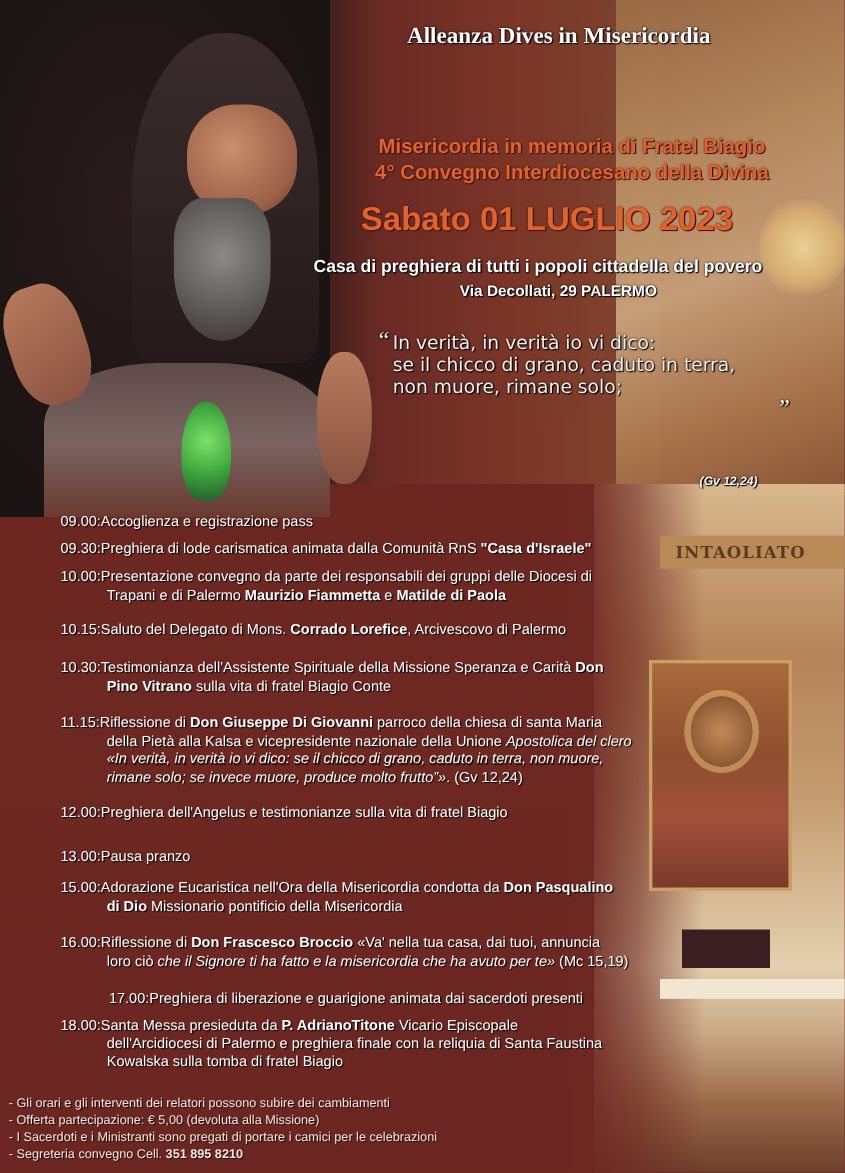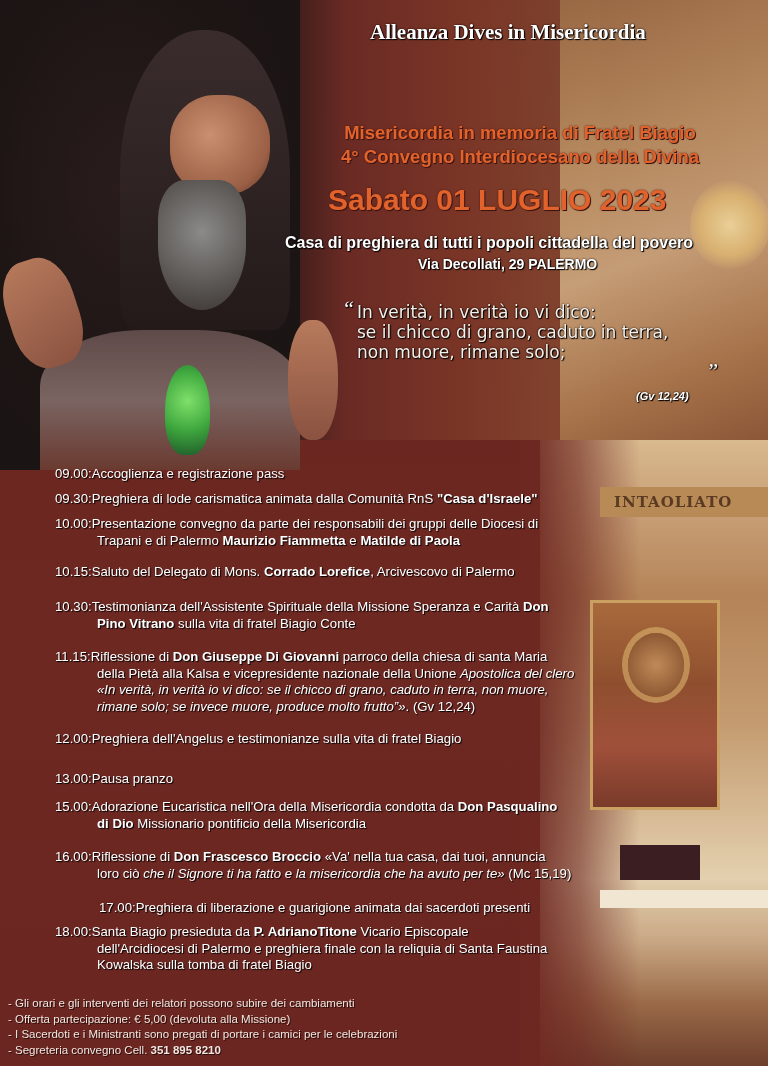--- a/index.html
+++ b/index.html
@@ -51,21 +51,21 @@
   
   .txt { position:absolute; color:#fff; text-shadow:1px 1px 1px #000, 0 0 2px #000; white-space:nowrap; }
   .serif-title { font-family:"Liberation Serif", serif; font-weight:bold; font-size:21px; }
   .orange { color:#e2622c; text-shadow:1px 1px 0 #3a1410, 0 0 2px #4a1810; }
   .conv { font-family:"Liberation Sans", sans-serif; font-weight:bold; font-size:18.5px; text-align:center; }
   .date { font-size:30px; font-weight:bold; }
   .venue { font-size:16px; font-weight:bold; }
   .address { font-size:14px; font-weight:bold; }
   .quote { font-family:"DejaVu Sans", sans-serif; font-size:17px; line-height:20px; color:#f4efe8; }
   .quote-mark { font-family:"Liberation Serif", serif; font-style:italic; font-size:22px; }
-  .ref { font-size:11px; font-style:italic; font-weight:bold; }
+  .ref { font-size:11px; font-style:italic; font-weight:bold;margin-top:42px; }
   .prog-title { font-size:21px; font-weight:bold; letter-spacing:0.5px; }
 
   .sched { position:absolute; left:55px; top:466px; width:600px; color:#fff; font-size:13.2px; }
   .item { position:absolute; left:0; line-height:16.5px; text-shadow:1px 1px 1px #000; white-space:nowrap; }
   .item .time { display:inline-block; }
   .item .cont { display:block; padding-left:42px; }
   .item b { font-weight:bold; }
   .item i { font-style:italic; }
   .notes { position:absolute; left:8px; top:996px; color:#f2e6e0; font-size:11.5px; line-height:15.5px; text-shadow:1px 1px 0 #2a0c0a; white-space:nowrap; }
 </style>
@@ -120,21 +120,21 @@
       <div class="item" style="top: 25px;"><span class="time">09.30: </span><span><span>Preghiera di lode carismatica animata dalla Comunità RnS </span><b>"Casa d'Israele"</b></span></div>
       <div class="item" style="top: 50px;"><span class="time">10.00: </span><span><span>Presentazione convegno da parte dei responsabili dei gruppi delle Diocesi di</span></span><span class="cont"><span>Trapani e di Palermo </span><b>Maurizio Fiammetta</b><span> e </span><b>Matilde di Paola</b></span></div>
       <div class="item" style="top: 98px;"><span class="time">10.15: </span><span><span>Saluto del Delegato di Mons. </span><b>Corrado Lorefice</b><span>, Arcivescovo di Palermo</span></span></div>
       <div class="item" style="top: 133px;"><span class="time">10.30: </span><span><span>Testimonianza dell'Assistente Spirituale della Missione Speranza e Carità </span><b>Don</b></span><span class="cont"><b>Pino Vitrano</b><span> sulla vita di fratel Biagio Conte</span></span></div>
       <div class="item" style="top: 183px;"><span class="time">11.15: </span><span><span>Riflessione di </span><b>Don Giuseppe Di Giovanni</b><span> parroco della chiesa di santa Maria</span></span><span class="cont"><span>della Pietà alla Kalsa e vicepresidente nazionale della Unione </span><i>Apostolica del clero</i></span><span class="cont"><i>«In verità, in verità io vi dico: se il chicco di grano, caduto in terra, non muore,</i></span><span class="cont"><i>rimane solo; se invece muore, produce molto frutto”»</i><span>. (Gv 12,24)</span></span></div>
       <div class="item" style="top: 265px;"><span class="time">12.00: </span><span><span>Preghiera dell'Angelus e testimonianze sulla vita di fratel Biagio</span></span></div>
       <div class="item" style="top: 305px;"><span class="time">13.00: </span><span><span>Pausa pranzo</span></span></div>
       <div class="item" style="top: 333px;"><span class="time">15.00: </span><span><span>Adorazione Eucaristica nell'Ora della Misericordia condotta da </span><b>Don Pasqualino</b></span><span class="cont"><b>di Dio</b><span> Missionario pontificio della Misericordia</span></span></div>
       <div class="item" style="top: 383px;"><span class="time">16.00: </span><span><span>Riflessione di </span><b>Don Frascesco Broccio</b><span> «Va' nella tua casa, dai tuoi, annuncia</span></span><span class="cont"><span>loro ciò </span><i>che il Signore ti ha fatto e la misericordia che ha avuto per te»</i><span>  (Mc 15,19)</span></span></div>
       <div class="item" style="top: 434px; margin-left: 44px;"><span class="time">17.00: </span><span><span>Preghiera di liberazione e guarigione animata dai sacerdoti presenti</span></span></div>
-      <div class="item" style="top: 458px;"><span class="time">18.00: </span><span><span>Santa Biagio presieduta da </span><b>P. AdrianoTitone</b><span>  Vicario Episcopale</span></span><span class="cont"><span>dell'Arcidiocesi di Palermo e preghiera finale con la reliquia di Santa Faustina</span></span><span class="cont"><span>Kowalska sulla tomba di fratel Biagio</span></span></div>
+      <div class="item" style="top: 458px;"><span class="time">18.00: </span><span><span>Santa Messa presieduta da </span><b>P. AdrianoTitone</b><span>  Vicario Episcopale</span></span><span class="cont"><span>dell'Arcidiocesi di Palermo e preghiera finale con la reliquia di Santa Faustina</span></span><span class="cont"><span>Kowalska sulla tomba di fratel Biagio</span></span></div>
     </div>
 
   <div class="notes">
     <div>- Gli orari e gli interventi dei relatori possono subire dei cambiamenti</div>
     <div>- Offerta partecipazione: € 5,00 (devoluta alla Missione)</div>
     <div>- I Sacerdoti e i Ministranti sono pregati di portare i camici per le celebrazioni</div>
     <div><span>- Segreteria convegno Cell. </span><b>351 895 8210</b></div>
   </div>
 </div>
 

